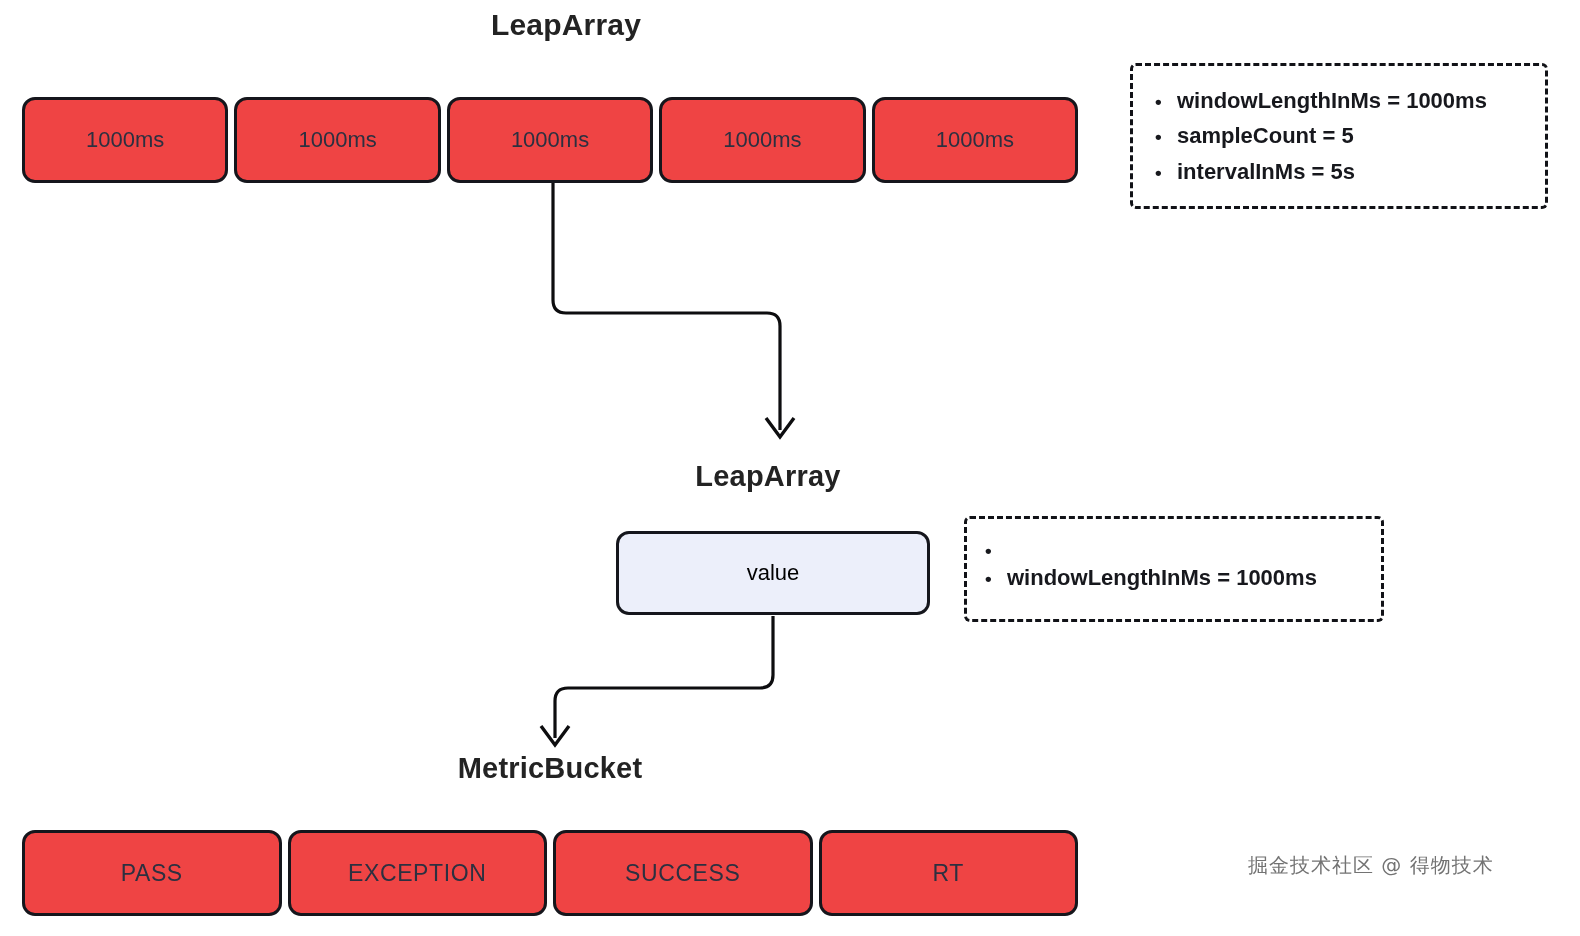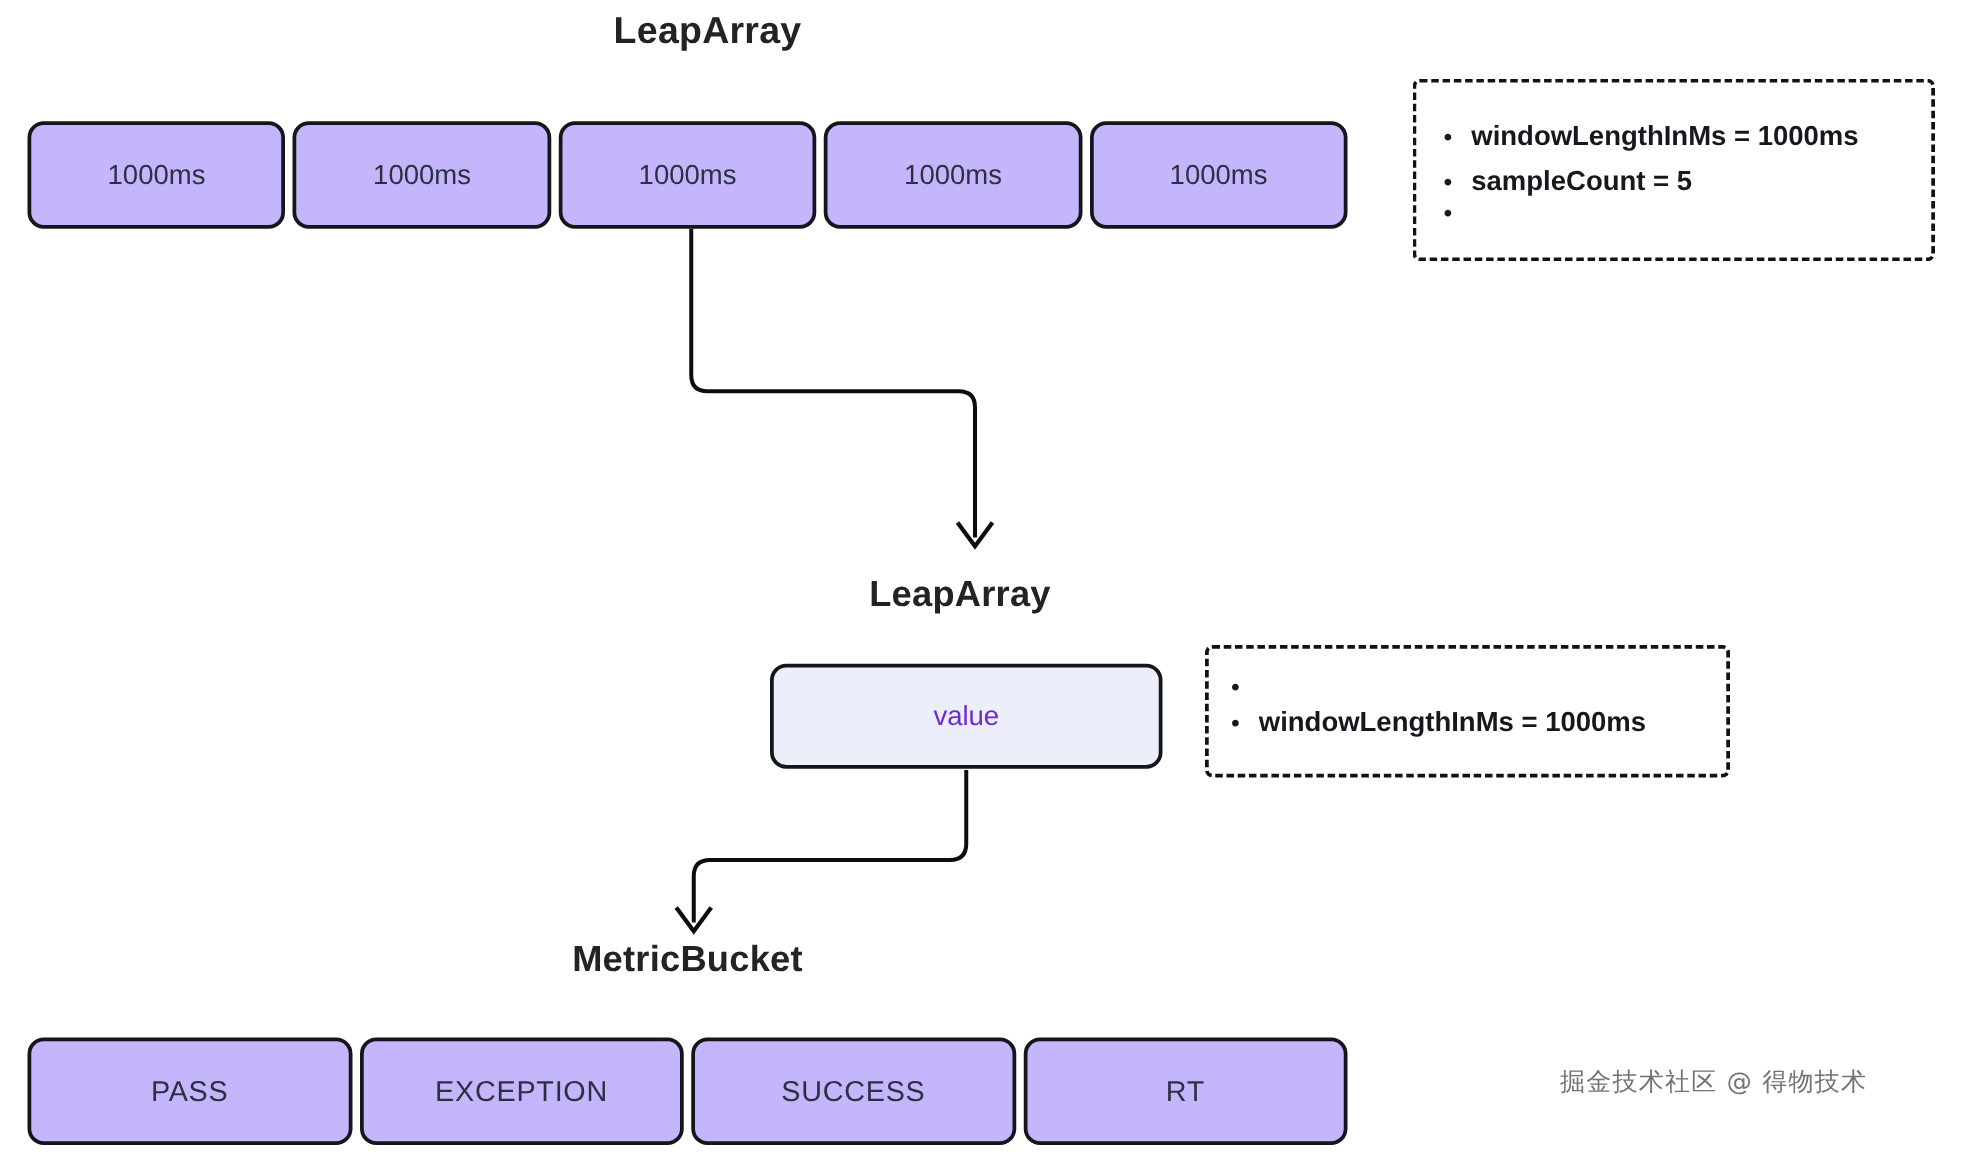--- a/index.html
+++ b/index.html
@@ -49,21 +49,21 @@
     display: flex;
     left: 22px;
     width: 1056px;
     height: 86px;
   }
   #row-leaparray { top: 97px; }
   #row-metricbucket { top: 830px; }
 
   .cell {
     flex: 1 1 0;
-    background: #c4b5fd;
+    background: #ef4444;
     border: 3px solid #15161c;
     border-radius: 13px;
     display: flex;
     align-items: center;
     justify-content: center;
     font-size: 22px;
     color: #2c3040;
     box-sizing: border-box;
     margin-right: 6px;
   }
@@ -82,21 +82,21 @@
     width: 314px;
     height: 84px;
     background: #eceffa;
     border: 3px solid #15161c;
     border-radius: 13px;
     box-sizing: border-box;
     display: flex;
     align-items: center;
     justify-content: center;
     font-size: 22px;
-    color: #6d28d9;
+    color: #000000;
   }
 
   
   .note-box {
     position: absolute;
     border: 3px dashed #111217;
     border-radius: 6px;
     box-sizing: border-box;
     display: flex;
     flex-direction: column;
@@ -184,20 +184,21 @@
     <div class="note-item">
       <span class="note-bullet">•</span>
       <span>windowLengthInMs = 1000ms</span>
     </div>
     <div class="note-item">
       <span class="note-bullet">•</span>
       <span>sampleCount = 5</span>
     </div>
     <div class="note-item">
       <span class="note-bullet">•</span>
+      <span>intervalInMs = 5s</span>
     </div>
   </div>
 
   <div class="section-title" id="title-windowwrap">LeapArray</div>
 
   <div id="value-box">value</div>
 
   <div class="note-box" id="note-windowwrap">
     <div class="note-item">
       <span class="note-bullet">•</span>

